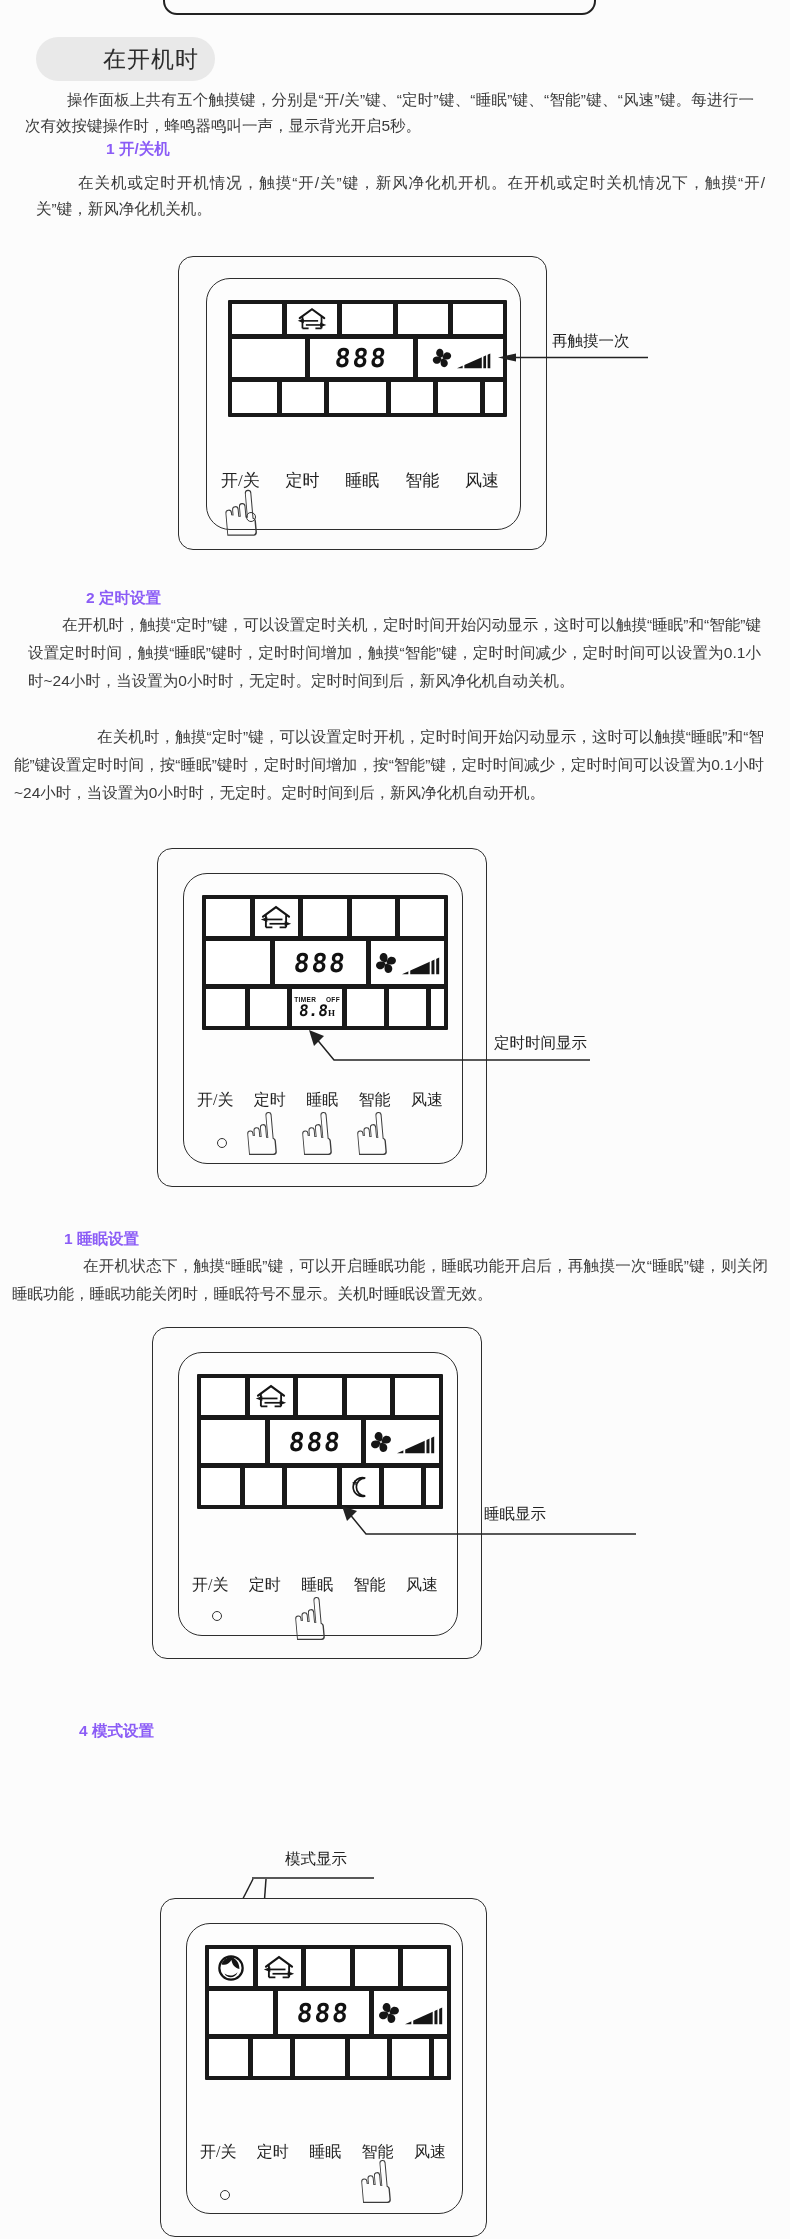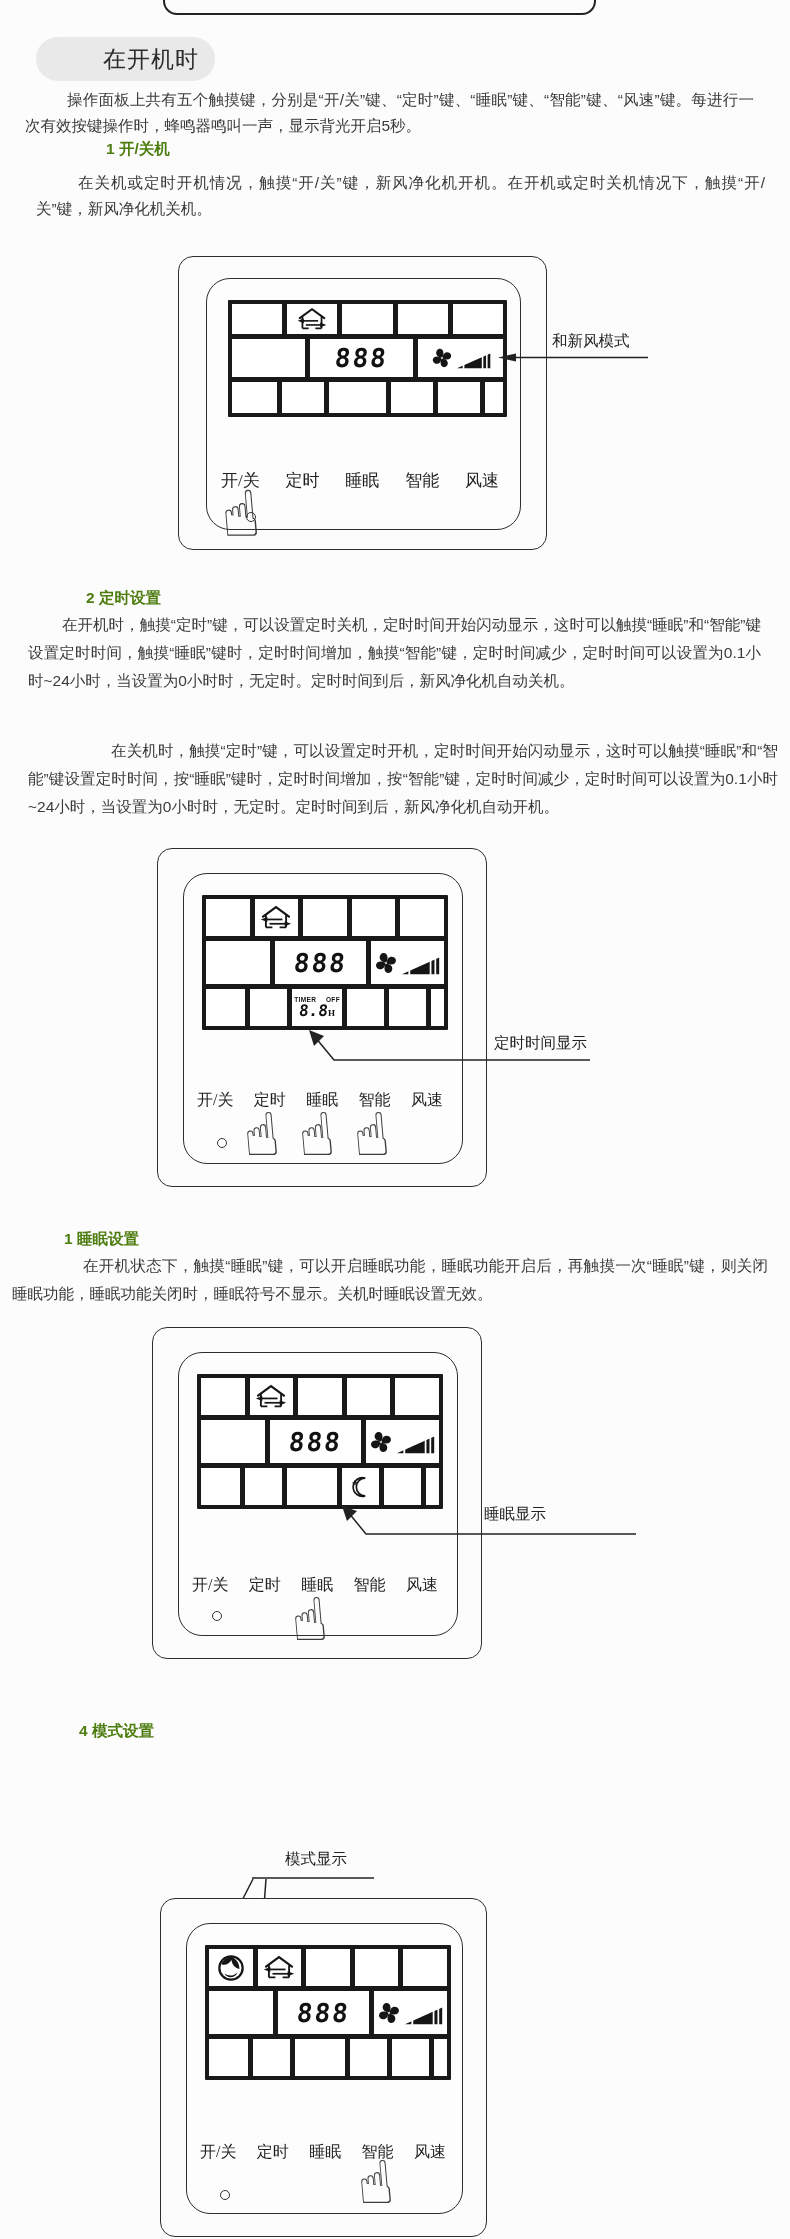--- a/index.html
+++ b/index.html
@@ -10,21 +10,21 @@
   
   .topbox{left:163px;top:-34px;width:429px;height:45px;border:2px solid #222;border-radius:14px;background:#fcfcfc;}
 
   
   .pill{left:36px;top:37px;width:179px;height:44px;border-radius:22px;background:#e9e9e9;}
   .pill span{display:block;padding-left:67px;line-height:45px;font-size:23px;color:#2c2c2c;letter-spacing:1px;}
 
   
   .body-p{font-size:15.5px;line-height:26px;text-align:justify;color:#3a3a3a;}
   .lh28{line-height:28px;}
-  .head{font-size:15.5px;font-weight:bold;color:#4d7c0f;}
+  .head{font-size:15.5px;font-weight:bold;color:#8b5cf6;}
 
   
   .panel{border:1.6px solid #2e2e2e;border-radius:15px;background:#fcfcfc;}
   .inner{position:absolute;border:1.6px solid #2e2e2e;border-radius:24px;background:#fdfdfd;}
   .lcd{position:absolute;background:#191919;padding:4px;display:flex;flex-direction:column;gap:5px;border-radius:1px;}
   .lrow{display:flex;gap:5px;}
   .cell{background:#fff;flex:1;display:flex;align-items:center;justify-content:center;overflow:hidden;}
   .r2a{flex:0 0 27%;} .r2b{flex:0 0 38%;} 
   .r3a{flex:0 0 16.5%;} .r3b{flex:0 0 15.5%;} .r3c{flex:0 0 21%;}
   .seg{font-family:"DejaVu Sans Mono",monospace;font-weight:bold;display:inline-block;
@@ -146,29 +146,29 @@
         <span>定时</span>
         <span>睡眠</span>
         <span>智能</span>
         <span>风速</span>
       </div>
       <div class="led" style="left:39px;top:233px"></div>
     </div>
     <div class="hand" style="left:42px;top:226px;font-size:64px">☝</div>
   </div>
 
-  <div class="note" style="left:552px;top:331px">和新风模式</div>
+  <div class="note" style="left:552px;top:331px">再触摸一次</div>
   <svg class="leader" style="left:498px;top:349px" width="150" height="18">
     <polygon points="0,8.5 18,4.5 18,12.5" fill="#222"></polygon>
     <line x1="16" y1="8.5" x2="150" y2="8.5" stroke="#222" stroke-width="1.5"></line>
   </svg>
 
   <div class="abs head" style="left:86px;top:588px">2 定时设置</div>
   <p class="abs body-p lh28" style="left:28px;top:611px;width:733px;text-indent:34px;margin:0">在开机时，触摸“定时”键，可以设置定时关机，定时时间开始闪动显示，这时可以触摸“睡眠”和“智能”键设置定时时间，触摸“睡眠”键时，定时时间增加，触摸“智能”键，定时时间减少，定时时间可以设置为0.1小时~24小时，当设置为0小时时，无定时。定时时间到后，新风净化机自动关机。</p>
-  <p class="abs body-p lh28" style="left:14px;top:723px;width:750px;text-indent:83px;margin:14px">在关机时，触摸“定时”键，可以设置定时开机，定时时间开始闪动显示，这时可以触摸“睡眠”和“智能”键设置定时时间，按“睡眠”键时，定时时间增加，按“智能”键，定时时间减少，定时时间可以设置为0.1小时~24小时，当设置为0小时时，无定时。定时时间到后，新风净化机自动开机。</p>
+  <p class="abs body-p lh28" style="left:14px;top:723px;width:750px;text-indent:83px;margin:0">在关机时，触摸“定时”键，可以设置定时开机，定时时间开始闪动显示，这时可以触摸“睡眠”和“智能”键设置定时时间，按“睡眠”键时，定时时间增加，按“智能”键，定时时间减少，定时时间可以设置为0.1小时~24小时，当设置为0小时时，无定时。定时时间到后，新风净化机自动开机。</p>
 
   <div class="abs panel" style="left:157px;top:848px;width:328px;height:337px">
     <div class="inner" style="left:25px;top:24px;width:278px;height:289px">
       <div class="lcd" style="left:18px;top:21px;width:238px">
         <div class="lrow" style="height:37px">
           <div class="cell"></div>
           <div class="cell">
             <svg class="ic-house">
                 <use href="#sym-house"></use>
               </svg>

